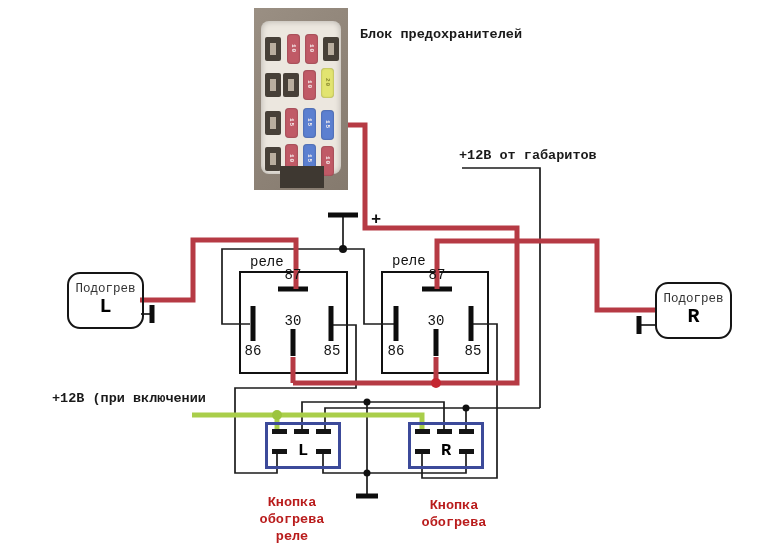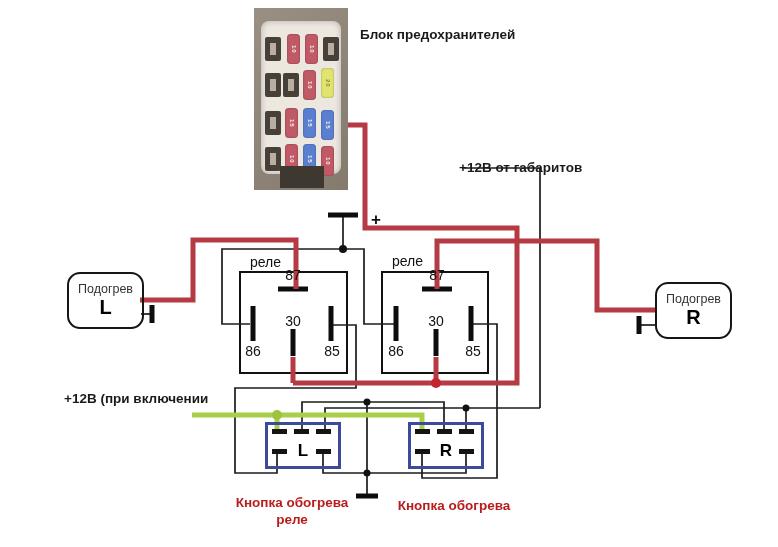--- a/index.html
+++ b/index.html
@@ -1,17 +1,17 @@
 <!DOCTYPE html>
 <html><head>
 <meta charset="utf-8">
 <style>
   html,body{margin:0;padding:0;background:#fff;}
   .canvas{position:relative;width:778px;height:547px;background:#ffffff;overflow:hidden;
-          font-family:Liberation Sans, sans-serif;color:#111;}
+          font-family:Liberation Mono, monospace;color:#111;}
   .abs{position:absolute;}
   .lbl{font-weight:bold;font-size:13.5px;line-height:17px;color:#1a1a1a;white-space:nowrap;}
   .pin{font-size:14px;width:28px;text-align:center;color:#111;}
   .relay-name{font-size:14px;color:#111;}
   .plus{font-size:17px;font-weight:bold;color:#111;}
 
   
   .heater{width:73px;height:53px;border:2px solid #151515;border-radius:13px;
           background:transparent;text-align:center;}
   .heater .t{display:block;margin-top:8px;font-size:12.5px;color:#333;}
@@ -154,23 +154,23 @@
     <div class="fuse red" style="left:67px;top:138px;">
         <span>10</span>
       </div>
     <div class="conn"></div>
   </div>
 
   <div class="abs lbl" style="left:360px;top:26px;z-index:3;">
     <div>Блок предохранителей</div>
   </div>
 
-  <div class="abs lbl" style="left:459px;top:147px;z-index:3;margin-top:12px;">+12В от габаритов</div>
-
-  <div class="abs lbl" style="left:64px;top:390px;z-index:3;">
+  <div class="abs lbl" style="left:459px;top:147px;z-index:3;">+12В от габаритов</div>
+
+  <div class="abs lbl" style="left:52px;top:390px;z-index:3;">
     <div>+12В (при включении</div>
   </div>
 
   <div class="abs plus" style="left:371px;top:210px;z-index:3;">+</div>
 
   <div class="abs relay-name" style="left:250px;top:254px;z-index:3;">реле</div>
   <div class="abs relay-name" style="left:392px;top:253px;z-index:3;">реле</div>
 
   <div class="abs pin" style="left:279px;top:267px;z-index:3;">87</div>
   <div class="abs pin" style="left:423px;top:267px;z-index:3;">87</div>

